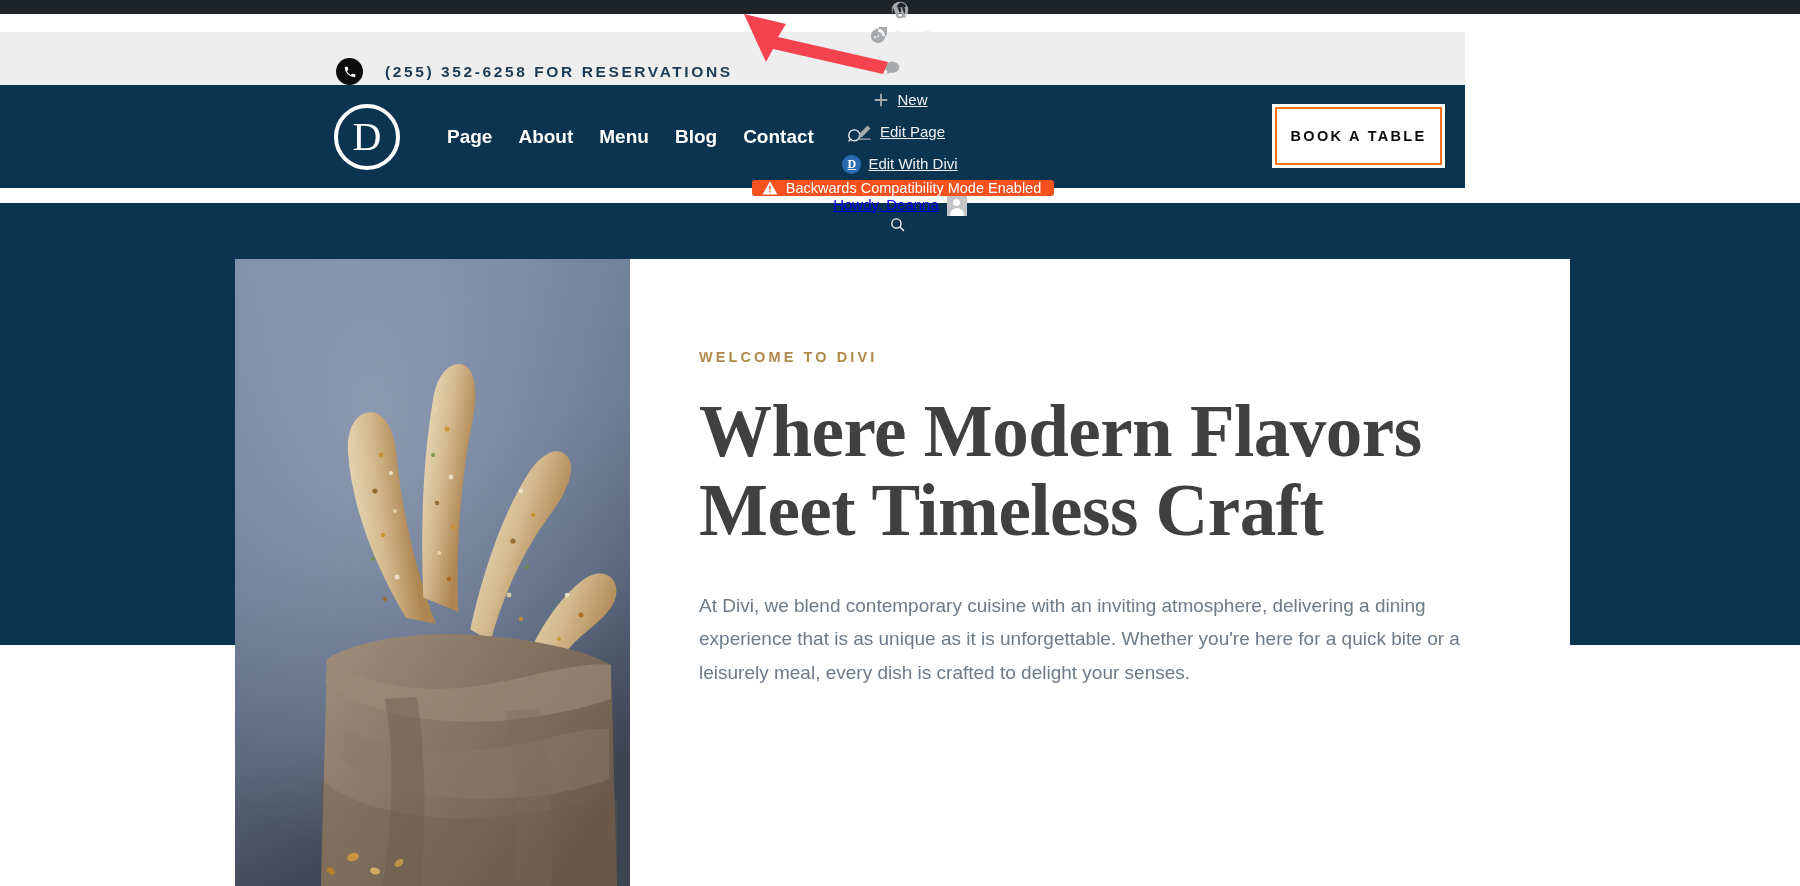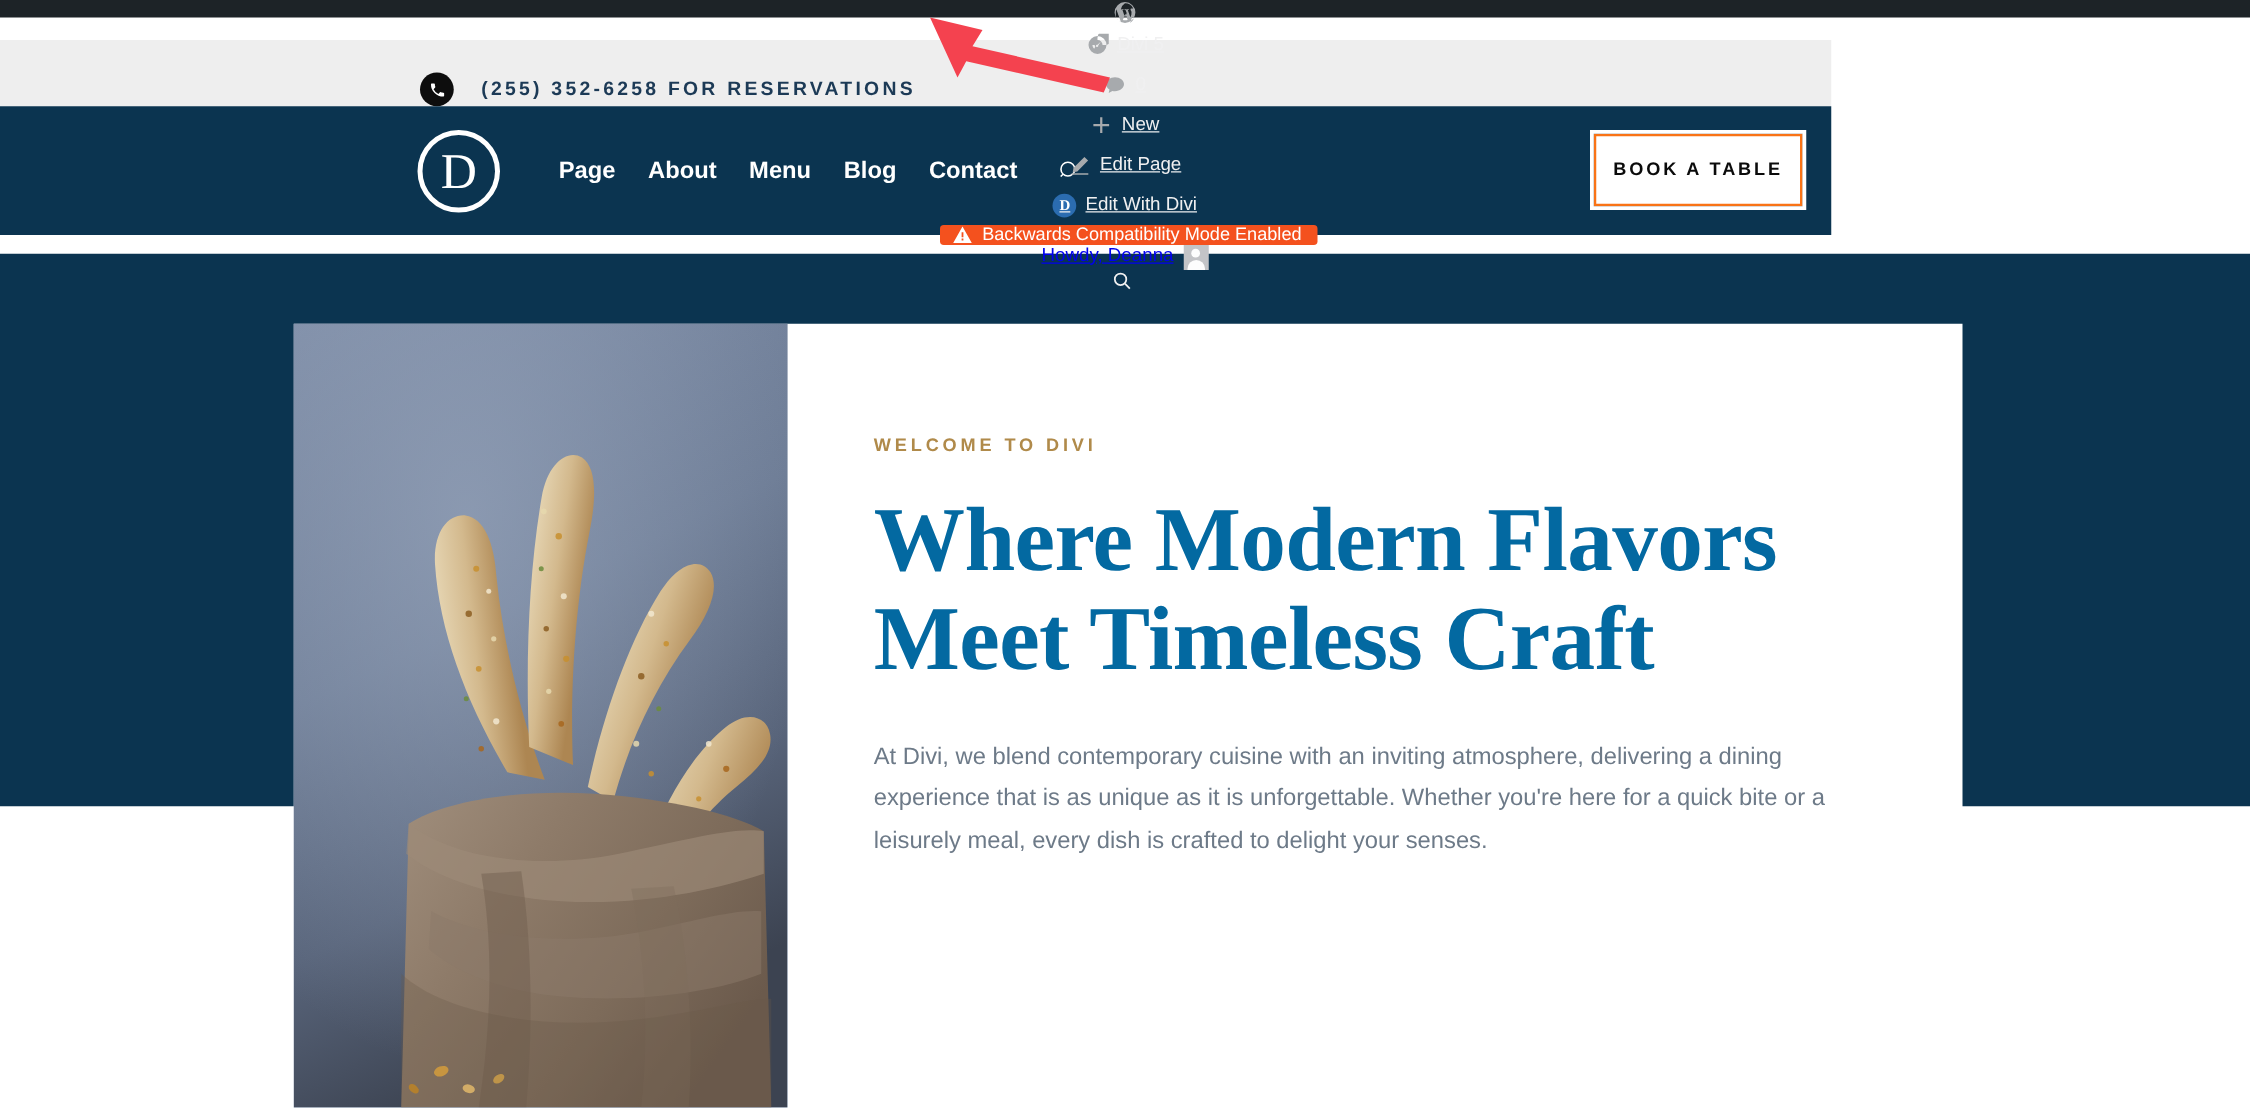--- a/index.html
+++ b/index.html
@@ -168,21 +168,21 @@
     flex: 1;
     padding: 90px 110px 0 69px;
   }
   .eyebrow {
     color: #b08a4a;
     font-size: 14.5px; font-weight: 700;
     letter-spacing: 3.1px;
     margin-bottom: 28px;
   }
   .hero-title {
-    color: #0369a1;
+    color: #404040;
     font-family: "Liberation Serif", serif;
     font-size: 73px;
     font-weight: 700;
     line-height: 1.08;
     letter-spacing: -0.5px;
     margin-bottom: 38px;
   }
   .hero-para {
     color: #6d7a88;
     font-size: 19px;

